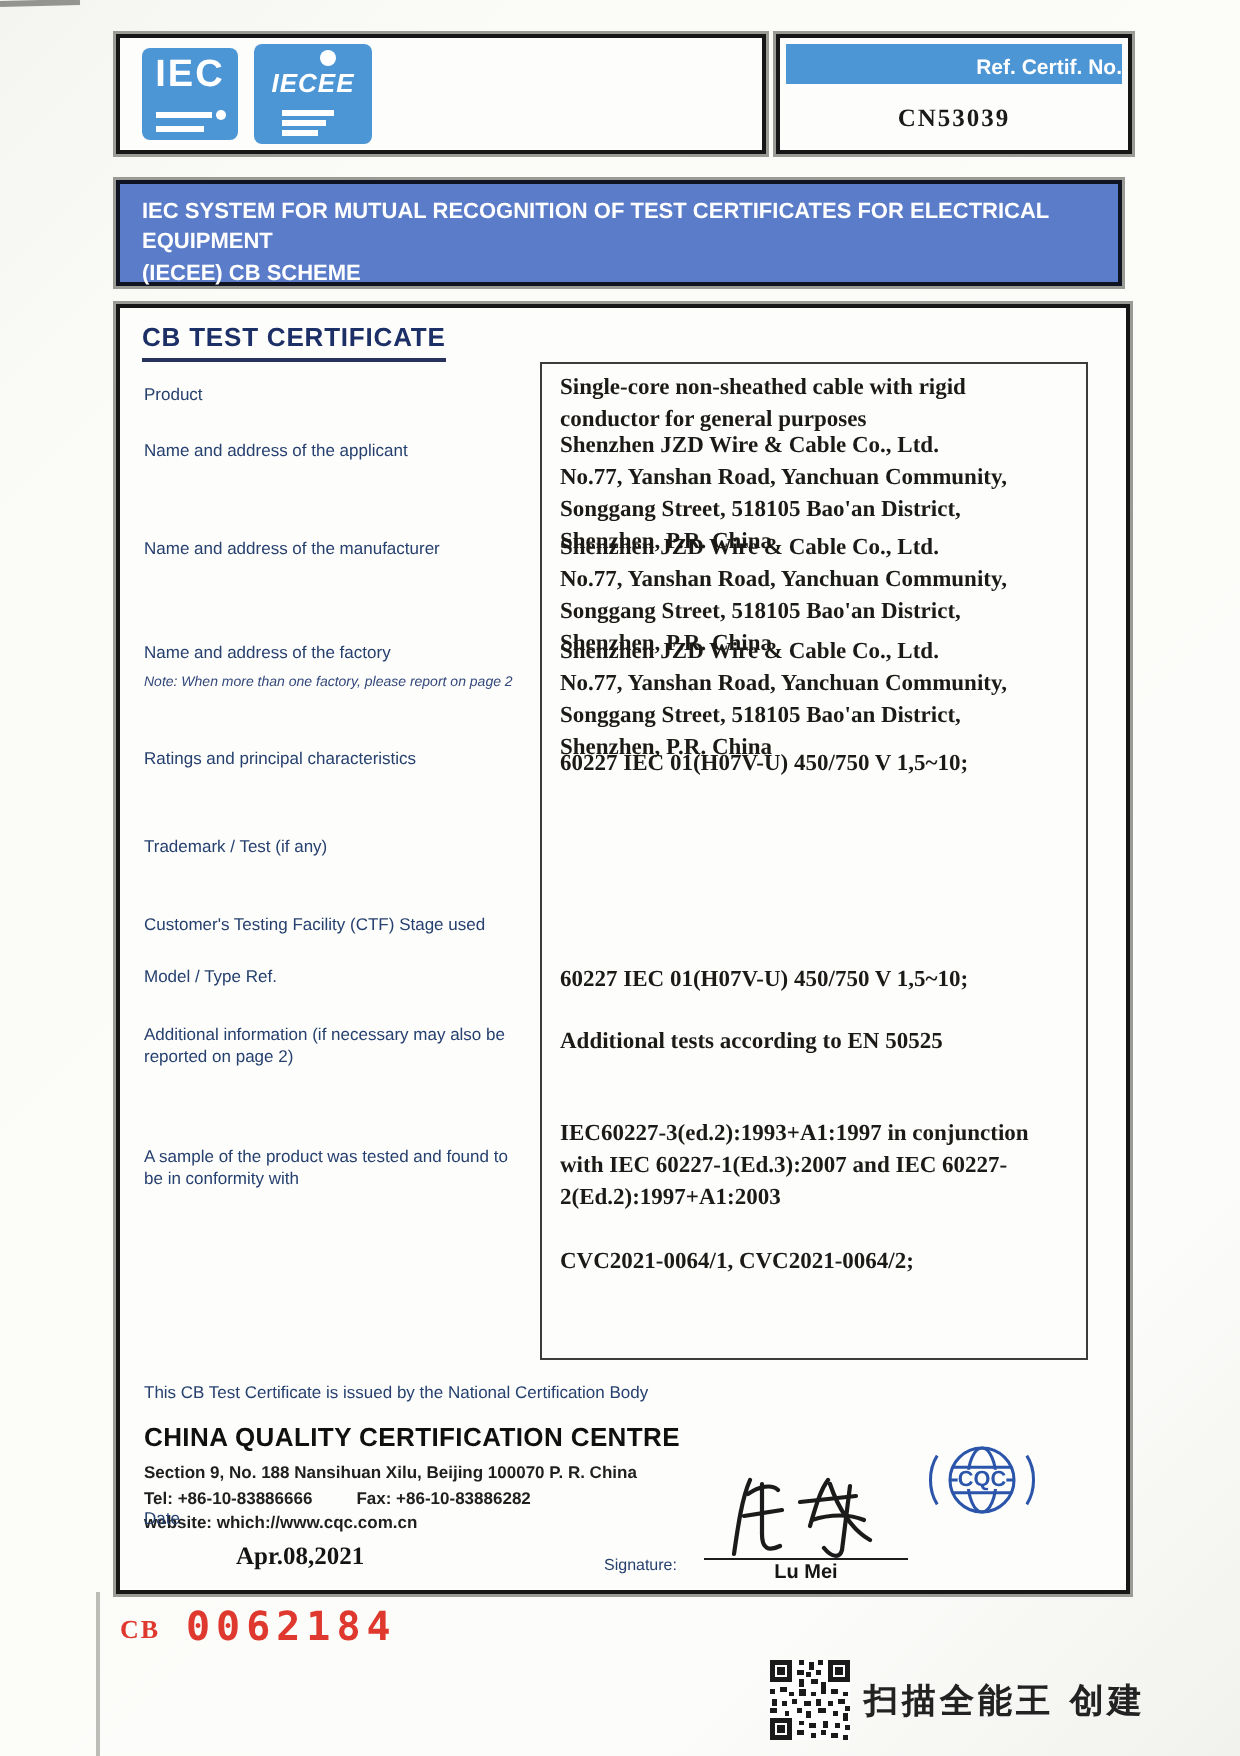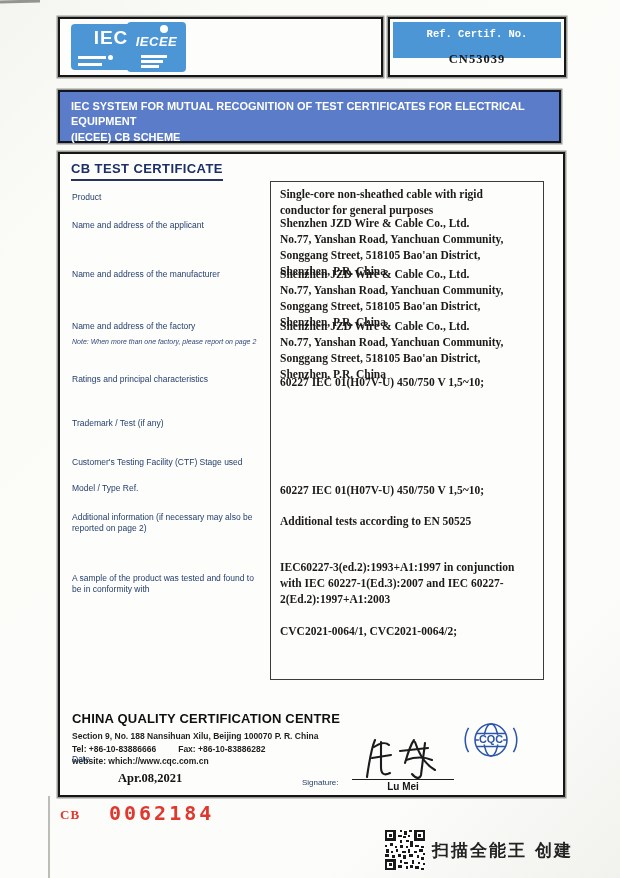--- a/index.html
+++ b/index.html
@@ -15,34 +15,34 @@
     background:linear-gradient(135deg,#f4f5f1 0%,#fbfbf8 18%,#fcfcfa 80%,#f1f2ee 100%);
   }
   .box{
     position:absolute;background:#fdfdfb;
     border:2px solid #161616;
     box-shadow:0 0 0 1.5px #9b9b95;
   }
   
   .logo-box{left:58px;top:17px;width:321px;height:56px;}
   .badge{position:absolute;background:var(--logo-blue,#4d96d6);border-radius:4px;color:#fff;}
-  .iec-badge{left:11px;top:5px;width:48px;height:46px;padding-left:32px;}
+  .iec-badge{left:11px;top:5px;width:48px;height:46px;}
   .iec-text{position:absolute;left:0;right:0;top:3px;text-align:center;font-weight:bold;font-size:19px;letter-spacing:1px;}
   .iec-bar1{position:absolute;left:7px;top:32px;width:28px;height:3px;background:#fff;}
   .iec-dot{position:absolute;left:37px;top:31px;width:5px;height:5px;border-radius:50%;background:#fff;}
   .iec-bar2{position:absolute;left:7px;top:39px;width:24px;height:3px;background:#fff;}
   .iecee-badge{left:67px;top:3px;width:59px;height:50px;}
   .iecee-circle{position:absolute;left:33px;top:3px;width:8px;height:8px;border-radius:50%;background:#fff;}
   .iecee-text{position:absolute;left:0;right:0;top:12px;text-align:center;font-weight:bold;font-style:italic;font-size:13px;letter-spacing:.5px;}
   .iecee-b1{position:absolute;left:14px;top:33px;width:26px;height:2.5px;background:#fff;}
   .iecee-b2{position:absolute;left:14px;top:38px;width:22px;height:2.5px;background:#fff;}
   .iecee-b3{position:absolute;left:14px;top:43px;width:18px;height:2.5px;background:#fff;}
   .ref-box{left:388px;top:17px;width:174px;height:56px;}
-  .ref-head{position:absolute;left:3px;right:3px;top:3px;height:36px;background:var(--logo-blue,#4d96d6);
-    color:#fff;font-weight:bold;font-size:10.5px;text-align:center;line-height:24px;font-family:Liberation Mono, monospace;}
+  .ref-head{position:absolute;left:3px;right:3px;top:3px;height:20px;background:var(--logo-blue,#4d96d6);
+    color:#fff;font-weight:bold;font-size:10.5px;text-align:right;line-height:24px;}
   .ref-num{position:absolute;left:0;right:0;top:33px;text-align:center;
     font-family:"Liberation Serif",serif;font-weight:bold;font-size:12.5px;letter-spacing:1px;color:#1a1a1a;}
   
   .banner{left:58px;top:90px;width:503px;height:53px;background:var(--banner-blue,#5b7cc8);
     border:2px solid #0f1322;box-shadow:0 0 0 1.5px #9b9b95;
     color:#fff;font-weight:bold;font-size:11px;line-height:1.4;
     padding:7px 11px;box-sizing:border-box;white-space:pre-line;position:absolute;}
   
   .main-box{left:58px;top:152px;width:503px;height:641px;}
   .cert-title{position:absolute;left:11px;top:7px;display:inline-block;
@@ -67,21 +67,21 @@
   .sig-label{position:absolute;left:242px;top:624px;font-size:8px;color:#26406f;}
   .sig-block{position:absolute;left:292px;top:583px;width:102px;}
   .sig-svg{display:block;margin-left:6px;}
   .sig-line{border-top:1.6px solid #1d1d1d;margin-top:-2px;}
   .sig-name{text-align:center;font-weight:bold;font-size:10px;color:#161616;margin-top:1px;}
   .cqc-logo{position:absolute;left:399px;top:566px;}
   
   .stamp{position:absolute;left:60px;top:801px;color:var(--stamp-red,#df382e);}
   .stamp-prefix{position:absolute;left:0;top:6px;font-family:"Liberation Serif",serif;font-weight:bold;font-size:13px;letter-spacing:1px;}
   .stamp-number{position:absolute;left:33px;top:0;font-family:"DejaVu Sans Mono",monospace;
-    font-weight:bold;font-size:20px;letter-spacing:3px;margin-left:16px;}
+    font-weight:bold;font-size:20px;letter-spacing:3px;}
   .watermark{position:absolute;left:385px;top:830px;height:42px;}
   .qr{position:absolute;left:0;top:0;}
   .wm-text{position:absolute;left:47px;top:9px;font-weight:bold;font-size:17px;color:#222;
     letter-spacing:2px;white-space:nowrap;font-family:"DejaVu Sans",sans-serif;}
   
   .scan-mark-top{position:absolute;left:0;top:0;width:40px;height:3px;background:#44443f;opacity:.55;transform:rotate(-1.5deg);}
   .scan-edge-left{position:absolute;left:48px;top:796px;width:1.5px;height:82px;background:#bdbdb7;}
 </style>
 </head>
 <body>
@@ -137,20 +137,21 @@
     <div class="f-value" style="top:165px">Shenzhen JZD Wire &amp; Cable Co., Ltd.
 No.77, Yanshan Road, Yanchuan Community, Songgang Street, 518105 Bao'an District, Shenzhen, P.R. China</div>
     <div class="f-value" style="top:221px">60227 IEC 01(H07V-U) 450/750 V 1,5~10;</div>
     <div class="f-value" style="top:264px"></div>
     <div class="f-value" style="top:303px"></div>
     <div class="f-value" style="top:329px">60227 IEC 01(H07V-U) 450/750 V 1,5~10;</div>
     <div class="f-value" style="top:360px">Additional tests according to EN 50525</div>
     <div class="f-value" style="top:406px">IEC60227-3(ed.2):1993+A1:1997 in conjunction with IEC 60227-1(Ed.3):2007 and IEC 60227-2(Ed.2):1997+A1:2003</div>
     <div class="f-value" style="top:470px">CVC2021-0064/1, CVC2021-0064/2;</div>
 
+    <div class="issued-line">This CB Test Certificate is issued by the National Certification Body</div>
     <div class="org-name">CHINA QUALITY CERTIFICATION CENTRE</div>
     <div class="addr">Section 9, No. 188 Nansihuan Xilu, Beijing 100070 P. R. China</div>
     <div class="telfax">
       <span>Tel: +86-10-83886666</span><span>Fax: +86-10-83886282</span>
     </div>
     <div class="website">website: which://www.cqc.com.cn</div>
     <div class="date-label">Date</div>
     <div class="date-value">Apr.08,2021</div>
     <div class="sig-label">Signature:</div>
 

